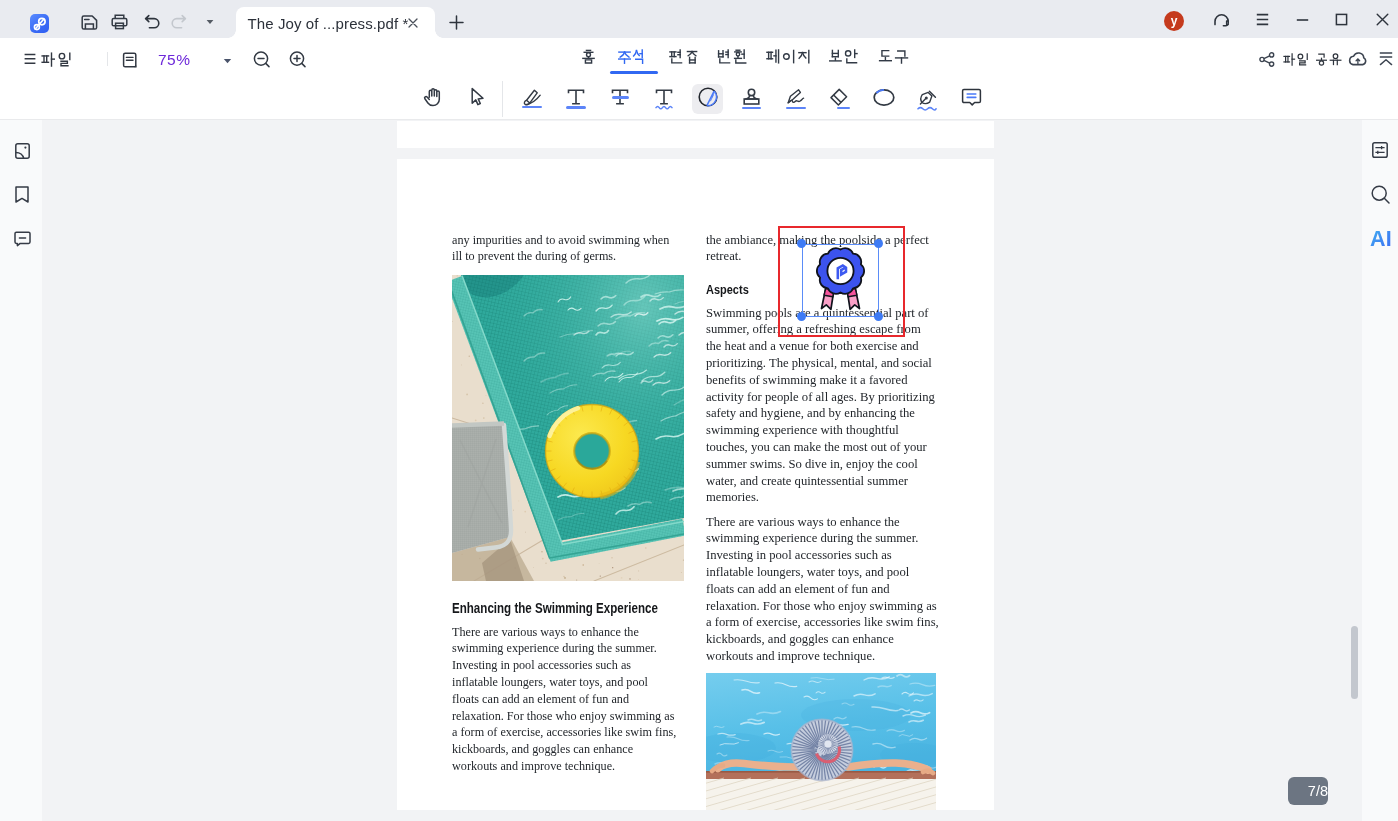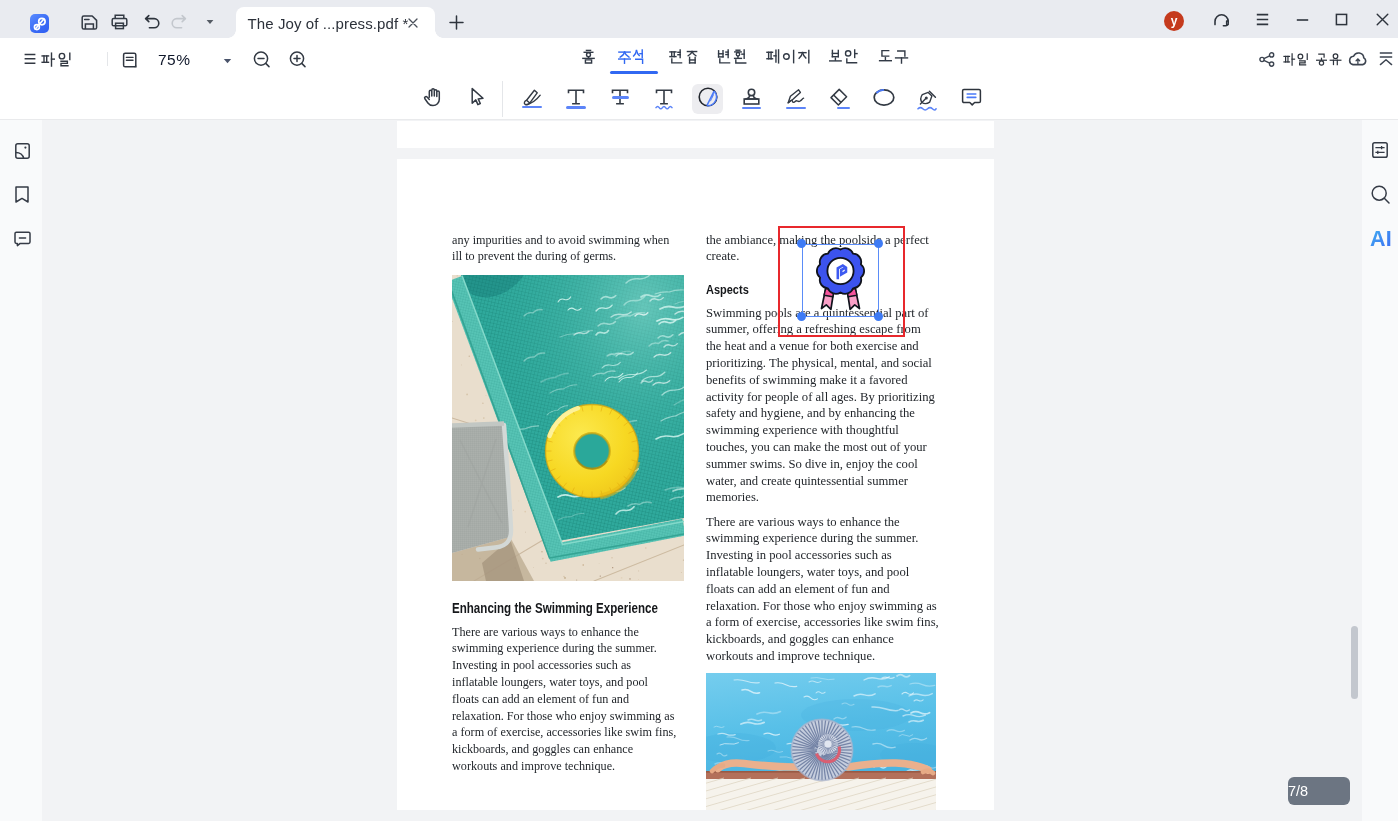--- a/index.html
+++ b/index.html
@@ -18,21 +18,21 @@
 .hgrow{position:absolute;display:flex;align-items:center}
 #content{position:absolute;left:0;top:120px;width:1398px;height:701px;background:#f2f3f5}
 #lsb{position:absolute;left:0;top:120px;width:42px;height:701px;background:#f9fafb}
 #rsb{position:absolute;left:1362px;top:120px;width:36px;height:701px;background:#f9fafb}
 #page0{position:absolute;left:397px;top:121px;width:597px;height:27px;background:#fff}
 #page1{position:absolute;left:397px;top:159px;width:597px;height:651px;background:#fff;overflow:hidden}
 .ser{font-family:Liberation Serif, serif;font-size:12.4px;color:#23272c;white-space:nowrap}
 .ln{height:16.8px;line-height:16.8px}
 .hd{font-family:"Liberation Sans",sans-serif;font-weight:bold;color:#16181b;white-space:nowrap}
 #scrollthumb{position:absolute;left:1351px;top:626px;width:7px;height:73px;border-radius:4px;background:#c3c7ce}
-#pagebadge{position:absolute;left:1288px;top:777px;width:62px;height:28px;border-radius:6px;background:#6c7582;color:#fff;font-size:14.5px;text-align:left;line-height:28px}
+#pagebadge{position:absolute;left:1288px;top:777px;width:40px;height:28px;border-radius:6px;background:#6c7582;color:#fff;font-size:14.5px;text-align:right;line-height:28px}
 .ul{position:absolute;height:2.4px;border-radius:1.5px;background:#5c84f8}
 </style></head><body>
 <div id="app">
     <div id="titlebar">
       <div class="abs" style="left:30px;top:14px;width:19px;height:19px;border-radius:5px;background:linear-gradient(140deg,#5a8cff 0%,#3b6cf5 55%,#2f5ef2 100%)"></div>
       <svg class="abs " style="left:30px;top:14px" width="19" height="19" viewBox="0 0 19 19">
         <circle cx="6.9" cy="13.1" r="2.5" stroke="#fff" stroke-width="1.6" fill="none"></circle>
         <circle cx="11.9" cy="7.6" r="3.2" stroke="#fff" stroke-width="1.7" fill="none"></circle>
         <path d="M13.9 5.1 L5.3 15.1" stroke="#fff" stroke-width="1.6" stroke-linecap="round" stroke-linejoin="round" fill="none"></path>
       </svg>
@@ -102,21 +102,21 @@
           <path d="M3.2 9.8 H10 V12.1 H3.2 V14.7 H10.6"></path>
           <circle cx="4.2" cy="4.4" r="2.9"></circle>
         </svg>
       </div>
       <div class="vsep" style="left:106.5px;top:14px;height:14px"></div>
       <svg class="abs " style="left:122px;top:14px" width="16" height="16" viewBox="0 0 16 16">
         <rect x="1.6" y="1.2" width="12.2" height="13.6" rx="1.6" stroke="#323842" stroke-width="1.5" fill="none"></rect>
 <path d="M4.4 5.4 H11 M4.4 8.2 H11" stroke="#323842" stroke-width="1.4" stroke-linecap="round"></path>
 <path d="M12.2 15.6 l2.4 0 l0 -2.4 Z" fill="#323842"></path>
       </svg>
-      <div class="abs" style="left:158px;top:13px;font-size:15.5px;color:#0f172a;letter-spacing:.5px">75%</div>
+      <div class="abs" style="left:158px;top:13px;font-size:15.5px;color:#6d28d9;letter-spacing:.5px">75%</div>
       <svg class="abs " style="left:223px;top:20px" width="9" height="6" viewBox="0 0 9 6">
         <path d="M0.8 1 L4.5 5.2 L8.2 1 Z" fill="#49536a"></path>
       </svg>
       <svg class="abs " style="left:253px;top:13px" width="17" height="17" viewBox="0 0 17 17">
         <circle cx="8" cy="7.6" r="6.6" stroke="#333a44" stroke-width="1.5" fill="none"></circle>
         <path d="M13 12.6 L16 15.6" stroke="#333a44" stroke-width="1.5" stroke-linecap="round"></path>
         <path d="M5 7.6 H11" stroke="#333a44" stroke-width="1.5" stroke-linecap="round" stroke-linejoin="round" fill="none"></path>
       </svg>
       <svg class="abs " style="left:289px;top:13px" width="17" height="17" viewBox="0 0 17 17">
         <circle cx="8" cy="7.6" r="6.6" stroke="#333a44" stroke-width="1.5" fill="none"></circle>
@@ -301,21 +301,21 @@
         <div class="ln">Investing in pool accessories such as</div>
         <div class="ln">inflatable loungers, water toys, and pool</div>
         <div class="ln">floats can add an element of fun and</div>
         <div class="ln">relaxation. For those who enjoy swimming as</div>
         <div class="ln">a form of exercise, accessories like swim fins,</div>
         <div class="ln">kickboards, and goggles can enhance</div>
         <div class="ln">workouts and improve technique.</div>
       </div>
       <div class="abs ser" style="left:309px;top:72.6px;font-size:12.65px">
         <div class="ln">the ambiance, making the poolside a perfect</div>
-        <div class="ln">create.</div>
+        <div class="ln">retreat.</div>
       </div>
       <div class="abs hd" style="left:309px;top:122.6px;font-size:11.9px;line-height:16.8px;transform:scaleX(.924);transform-origin:0 50%">Aspects</div>
       <div class="abs ser" style="left:309px;top:145.6px;font-size:12.65px">
         <div class="ln">Swimming pools are a quintessential part of</div>
         <div class="ln">summer, offering a refreshing escape from</div>
         <div class="ln">the heat and a venue for both exercise and</div>
         <div class="ln">prioritizing. The physical, mental, and social</div>
         <div class="ln">benefits of swimming make it a favored</div>
         <div class="ln">activity for people of all ages. By prioritizing</div>
         <div class="ln">safety and hygiene, and by enhancing the</div>

